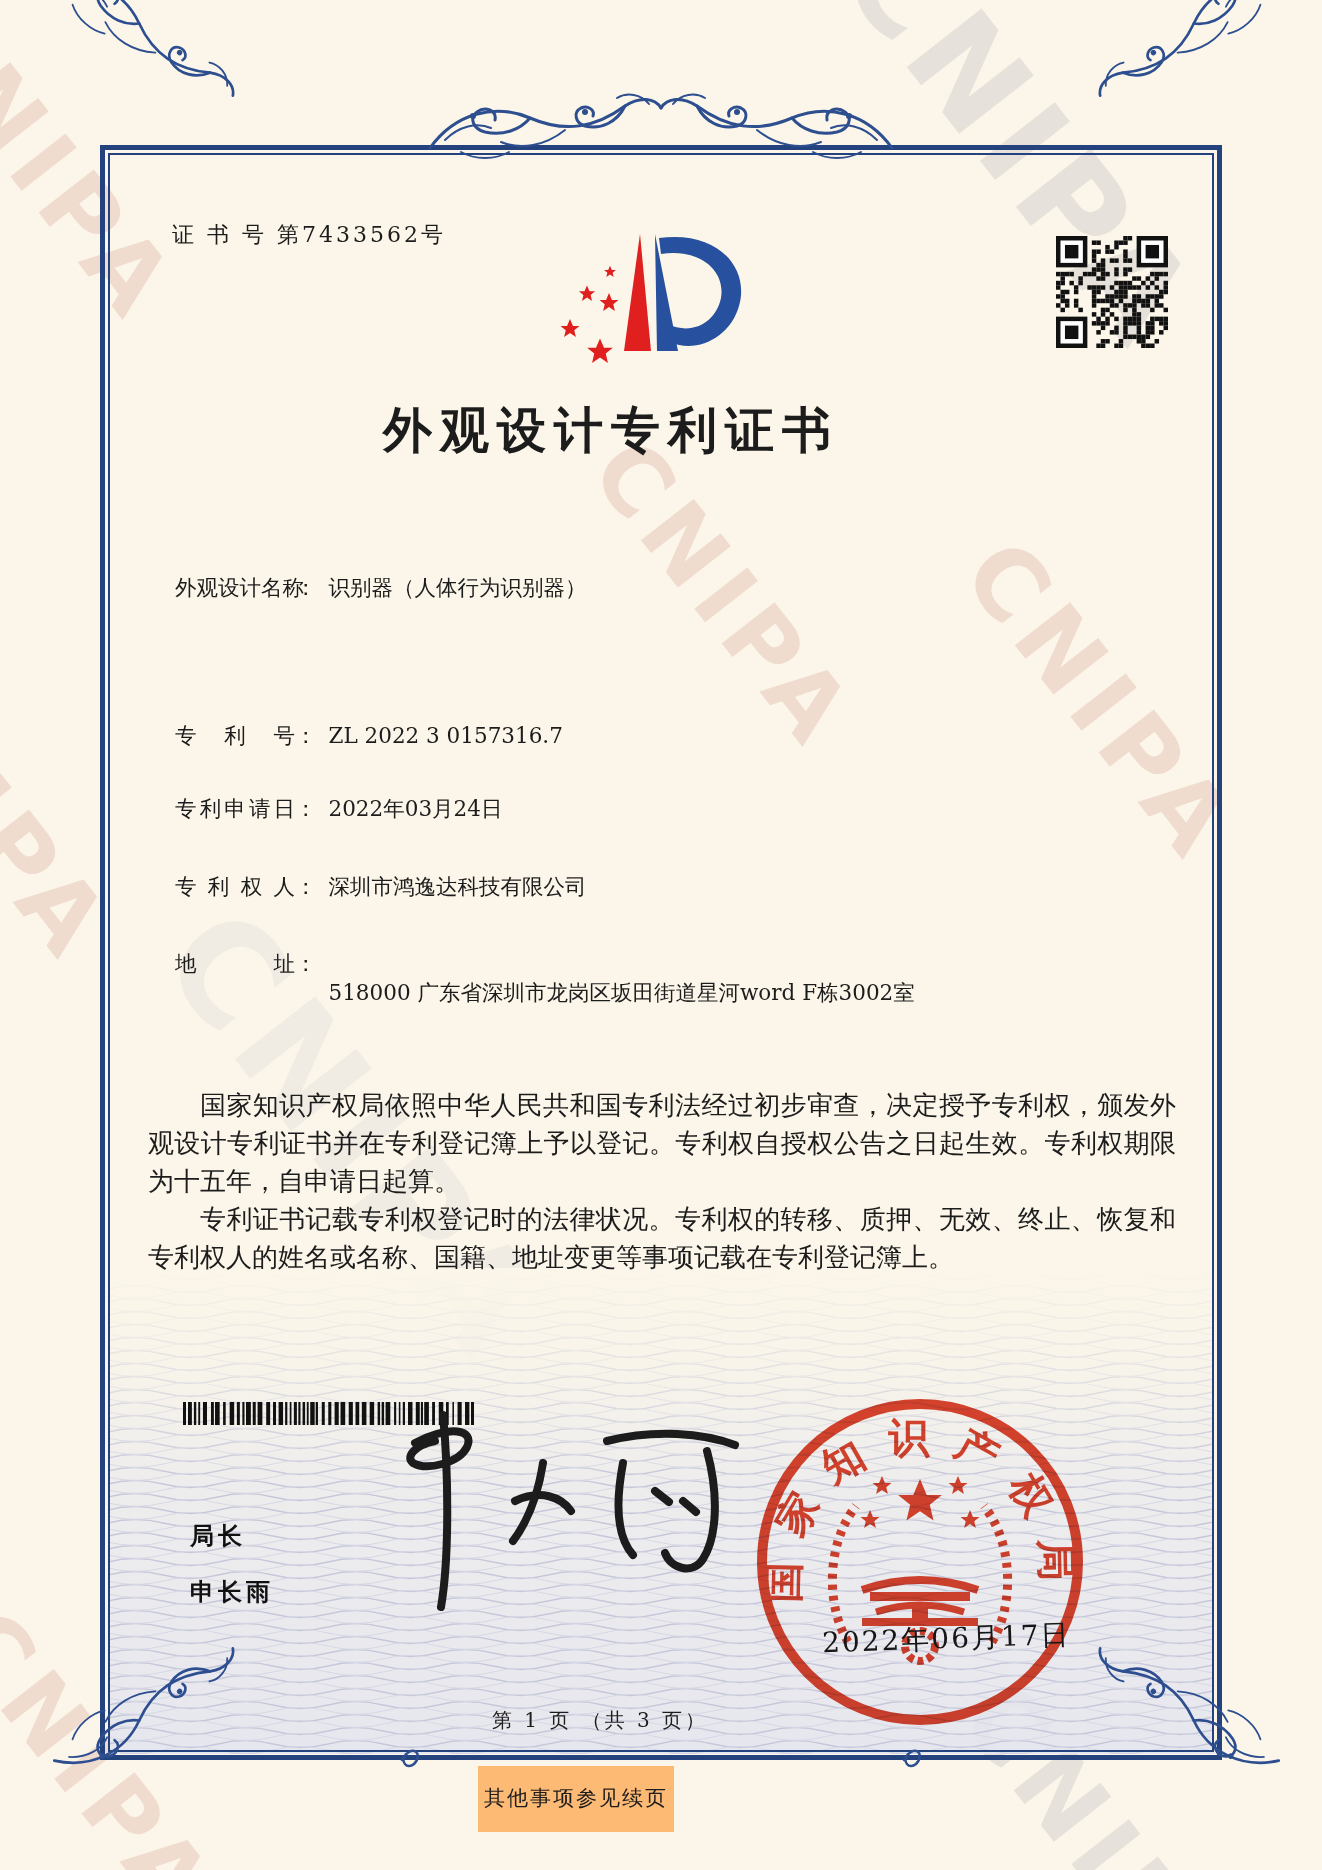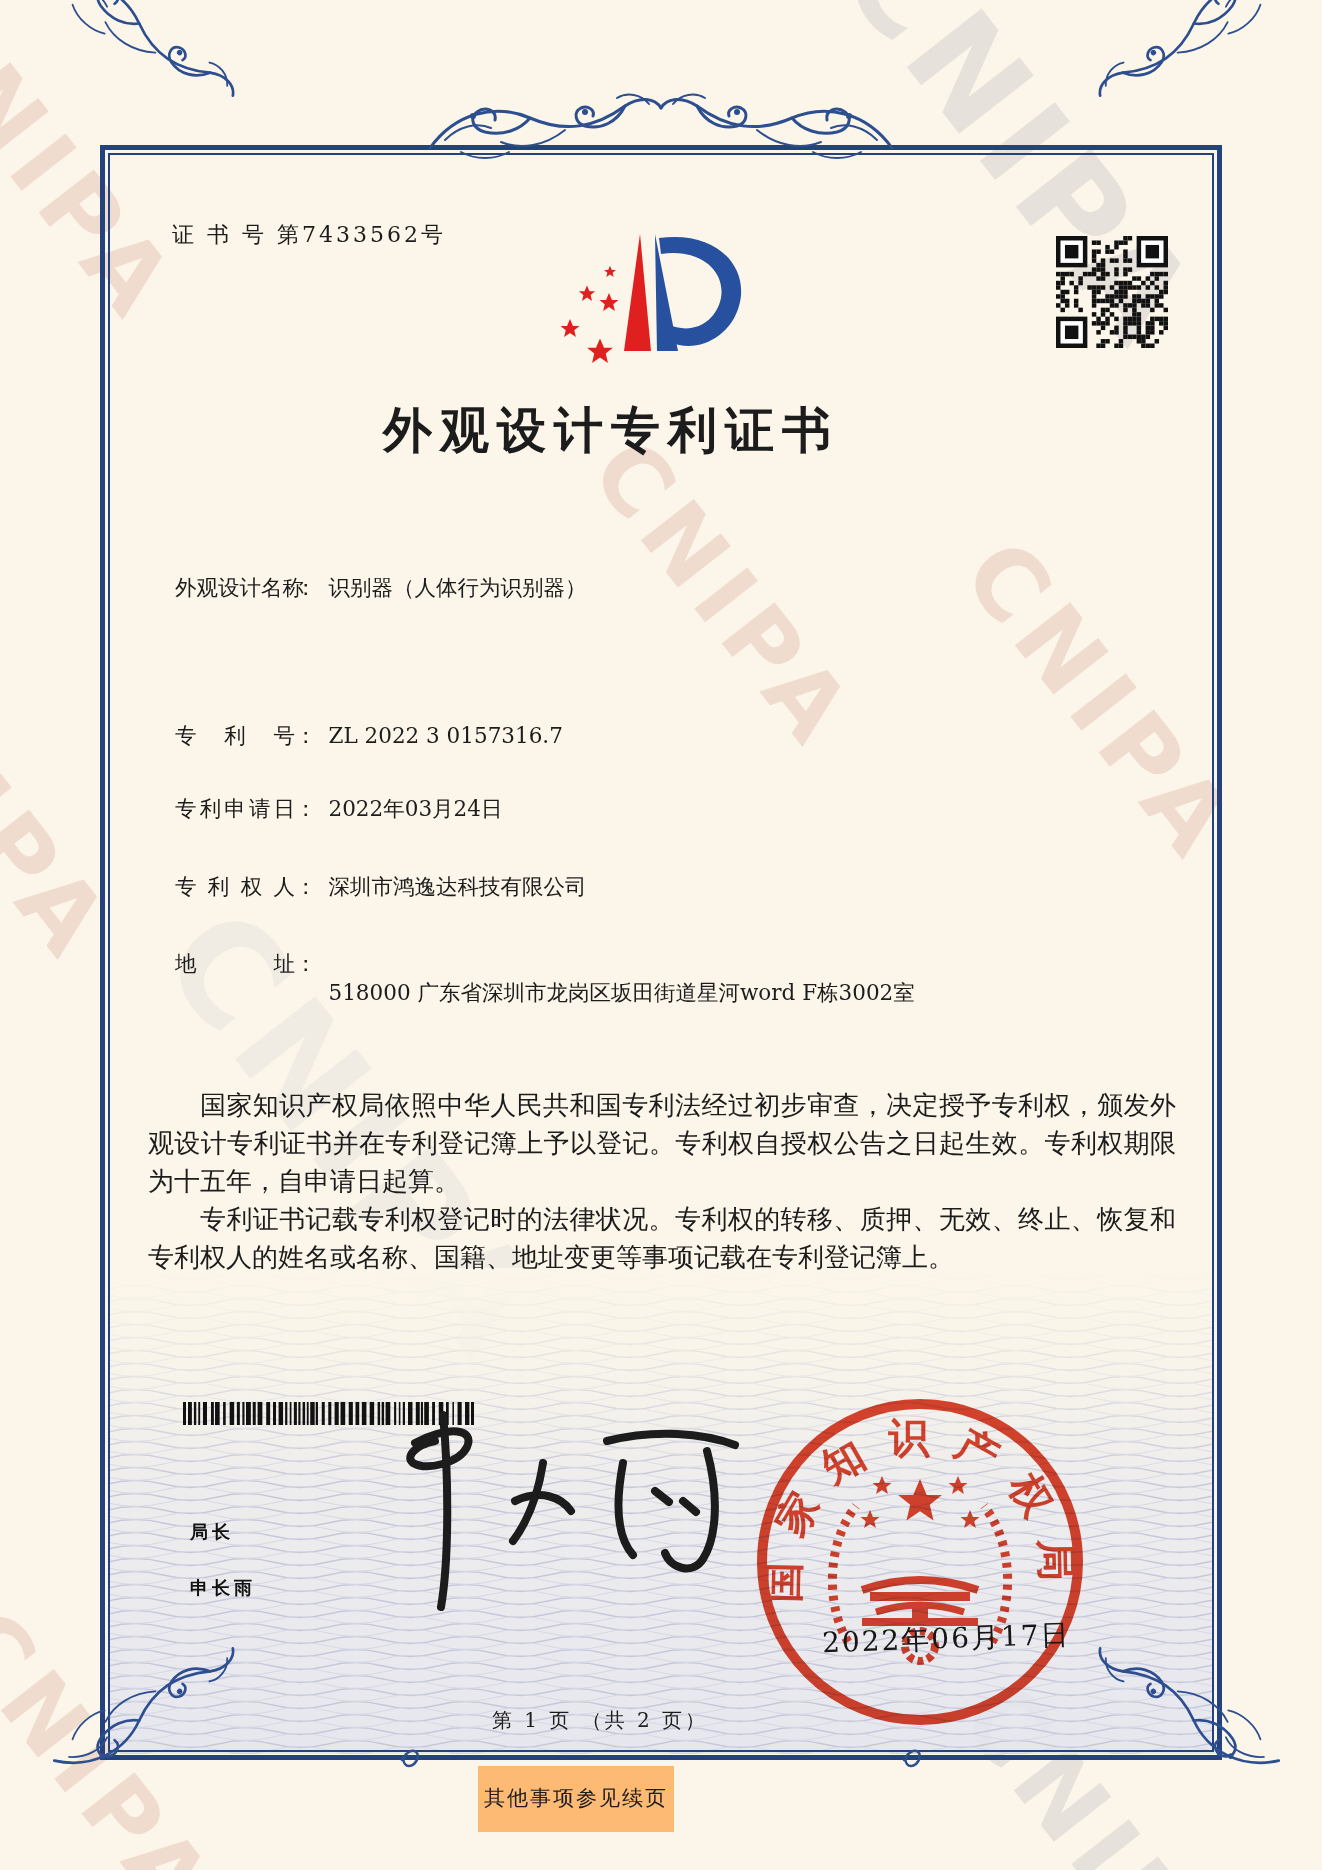--- a/index.html
+++ b/index.html
@@ -31,21 +31,21 @@
   .flabel{display:inline-block;width:120px;text-align:justify;text-align-last:justify;vertical-align:top;}
   .fvalue{margin-left:12px;}
   .fvalue.wrap{display:inline-block;width:700px;white-space:normal;vertical-align:top;margin-top:29px;}
   .grant2{position:absolute;left:468px;top:0;white-space:nowrap;}
   .grant2 .flabel{width:130px;}
   .bodytext{position:absolute;left:148px;top:1086px;width:1028px;font-size:26px;line-height:38px;
             text-align:justify;z-index:5;}
   .bodytext p{margin:0;text-indent:2em;}
   .barcode{position:absolute;left:183px;top:1402px;z-index:5;}
   .officer{position:absolute;left:190px;z-index:6;font-family:"DejaVu Sans","Liberation Sans",sans-serif;
-           font-weight:bold;font-size:18px;letter-spacing:4px;color:#111;}
+           font-weight:bold;font-size:24px;letter-spacing:4px;color:#111;}
   .sig{position:absolute;left:355px;top:1405px;z-index:6;}
   .seal{position:absolute;left:752px;top:1394px;z-index:7;opacity:0.9;mix-blend-mode:multiply;}
   .seal-date{position:absolute;left:822px;top:1620px;font-size:28px;letter-spacing:2px;color:#161616;
              z-index:8;transform:rotate(-2deg);}
   .pageinfo{position:absolute;left:100px;top:1707px;width:1000px;text-align:center;font-size:20px;
             letter-spacing:3px;z-index:6;}
   .notebox{position:absolute;left:478px;top:1766px;width:196px;height:66px;background:#fdba74;
            z-index:6;text-align:center;}
   .notebox span{display:inline-block;margin-top:18px;font-size:21px;letter-spacing:2px;}
 </style>
@@ -461,19 +461,19 @@
       <path d="M110,196 Q168,176 226,196" fill="none" stroke-width="8"></path>
       <rect x="118" y="198" width="100" height="9" stroke="none"></rect>
       <path d="M124,218 Q168,204 212,218" fill="none" stroke-width="7"></path>
       <rect x="110" y="224" width="116" height="8" stroke="none"></rect>
       <rect x="160" y="210" width="16" height="14" stroke="none"></rect>
       <circle cx="168" cy="252" r="15" fill="none" stroke-width="8" stroke-dasharray="6,4"></circle>
     </g>
   </svg>
   <div class="seal-date">2022年06月17日</div>
 
-  <div class="pageinfo">第 1 页 （共 2 页）</div>
+  <div class="pageinfo">第 1 页 （共 3 页）</div>
 
   <div class="notebox">
     <span>其他事项参见续页</span>
   </div>
 
 </div>
 
 </body></html>

